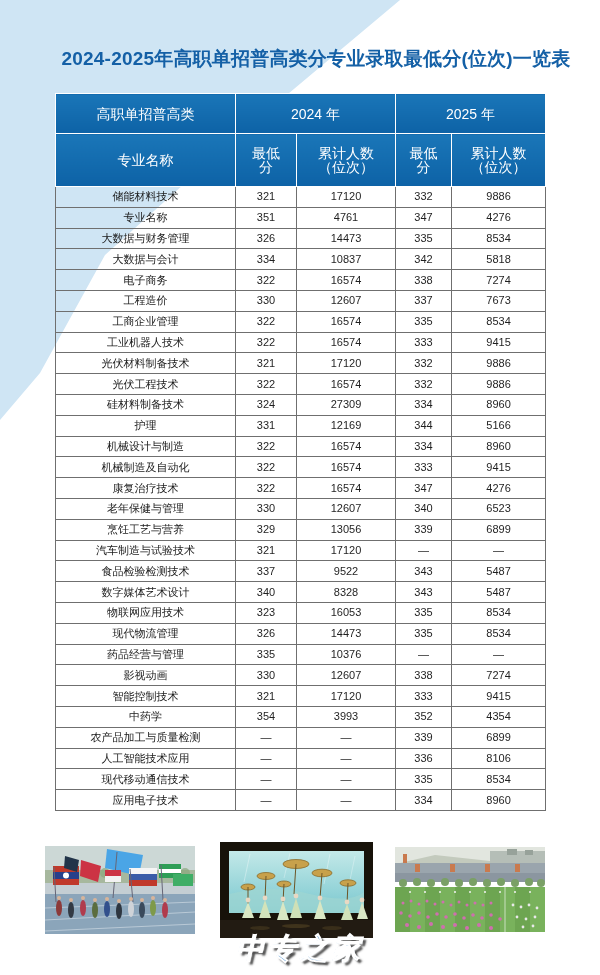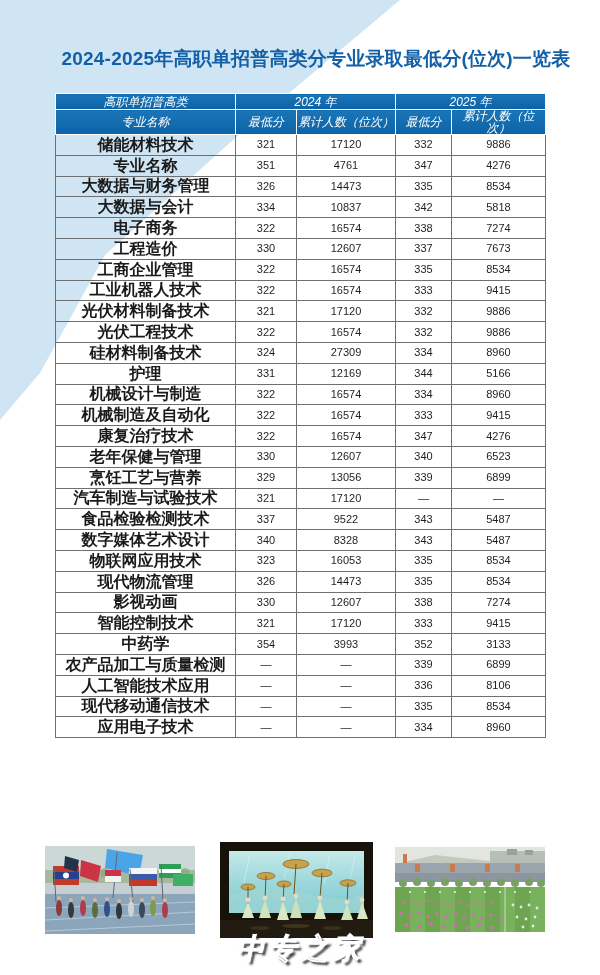--- a/index.html
+++ b/index.html
@@ -17,31 +17,31 @@
     position:absolute; top:46px; left:16px; width:600px; text-align:center;
     font-size:19px; font-weight:bold; color:#1460a6; letter-spacing:0.2px;
     white-space:nowrap;
   }
   table.score-table {
     position:absolute; left:55px; top:93px; width:490px;
     border-collapse:collapse; table-layout:fixed;
   }
   .score-table th {
     background:linear-gradient(180deg,#1a76b8 0%,#0d62a6 100%);
-    color:#ffffff; font-weight:normal; font-size:12px;
-    border:1px solid #ffffff; padding:0; line-height:1;font-style:italic;
+    color:#ffffff; font-weight:normal; font-size:14px;
+    border:1px solid #ffffff; padding:12px; line-height:1;
   }
   .score-table tr.group-row th { height:15px; }
   .score-table tr.cols-row th  { height:19px;margin-top:25px; }
   .score-table td {
     border:1px solid #6f6f6f; background:transparent;
     height:19.8px; padding:0; text-align:center; vertical-align:middle;
     font-size:11px; color:#1f1f1f; line-height:1;
   }
-  .score-table td.major { font-weight:bold; font-size:16px; color:#1a1a1a; }
+  .score-table td.major { font-weight:normal; font-size:11px; color:#1a1a1a; }
   .photo { position:absolute; overflow:hidden; }
   .photo svg { display:block; width:100%; height:100%; }
   .photo-left   { left:45px;  top:846px; width:150px; height:88px; }
   .photo-middle { left:220px; top:842px; width:153px; height:96px; }
   .photo-right  { left:395px; top:847px; width:150px; height:85px; }
   .watermark {
     position:absolute; top:930px; left:50%; transform:translateX(-50%);
     font-size:28px; font-weight:bold; font-style:italic;
     color:#4a90d0; letter-spacing:4px; white-space:nowrap;
     -webkit-text-stroke:1.1px #ffffff;
@@ -249,20 +249,27 @@
   </tr>
 
   <tr>
     <td class="major">现代物流管理</td>
     <td>326</td>
     <td>14473</td>
     <td>335</td>
     <td>8534</td>
   </tr>
 
+  <tr>
+    <td class="major">药品经营与管理</td>
+    <td>335</td>
+    <td>10376</td>
+    <td>—</td>
+    <td>—</td>
+  </tr>
 
 
 
   <tr>
     <td class="major">影视动画</td>
     <td>330</td>
     <td>12607</td>
     <td>338</td>
     <td>7274</td>
   </tr>
@@ -273,21 +280,21 @@
     <td>17120</td>
     <td>333</td>
     <td>9415</td>
   </tr>
 
   <tr>
     <td class="major">中药学</td>
     <td>354</td>
     <td>3993</td>
     <td>352</td>
-    <td>3133</td>
+    <td>4354</td>
   </tr>
 
   <tr>
     <td class="major">农产品加工与质量检测</td>
     <td>—</td>
     <td>—</td>
     <td>339</td>
     <td>6899</td>
   </tr>
 

